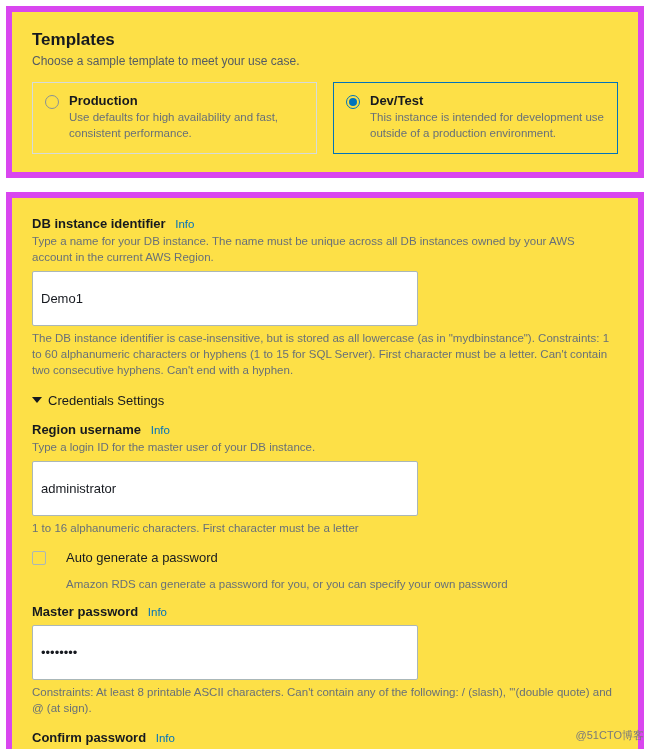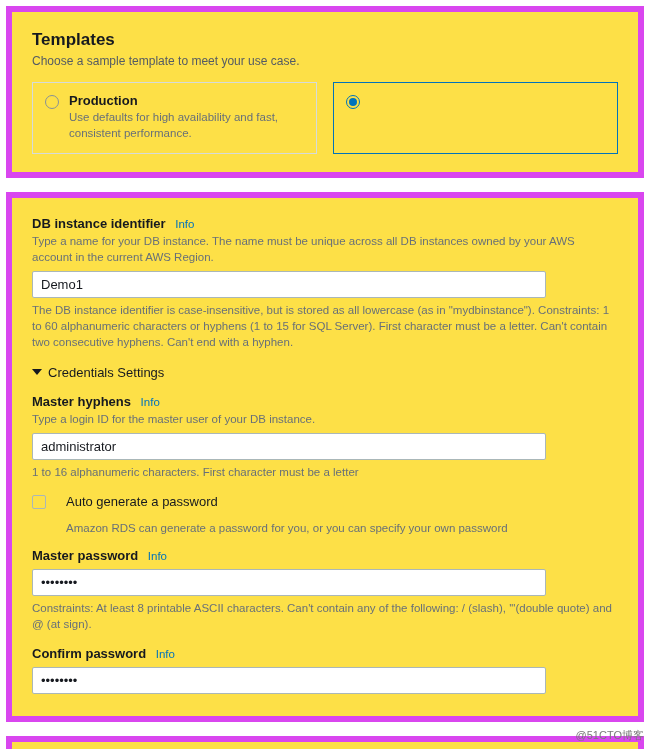--- a/index.html
+++ b/index.html
@@ -96,23 +96,23 @@
     margin-top: 2px;
     margin-bottom: 6px;
   }
   .hint {
     font-size: 11.5px;
     color: #687078;
     line-height: 1.4;
     margin-top: 4px;
   }
   input[type=text], input[type=password] {
-    width: 514px;
+    width: 386px;
     max-width: 100%;
-    padding: 5px 8px;
+    padding: 19px 8px;
     font-size: 13px;
     border: 1px solid #aab7b8;
     border-radius: 2px;
     font-family: inherit;
     color: #16191f;
   }
   .collapsible-header {
     display: flex;
     align-items: center;
     gap: 6px;
@@ -167,41 +167,45 @@
   <div class="template-row">
     <div class="template-card">
       <div class="radio"></div>
       <div>
         <div class="card-title">Production</div>
         <div class="card-desc">Use defaults for high availability and fast, consistent performance.</div>
       </div>
     </div>
     <div class="template-card selected">
       <div class="radio checked"></div>
+      <div>
+        <div class="card-title">Dev/Test</div>
+        <div class="card-desc">This instance is intended for development use outside of a production environment.</div>
+      </div>
     </div>
   </div>
 </div>
 
 <div class="panel">
 
   <div class="field-block">
     <span class="field-label">DB instance identifier</span>
     <span class="info-link">Info</span>
     <div class="field-desc">Type a name for your DB instance. The name must be unique across all DB instances owned by your AWS account in the current AWS Region.</div>
     <input type="text" value="Demo1" style="">
     <div class="hint">The DB instance identifier is case-insensitive, but is stored as all lowercase (as in "mydbinstance"). Constraints: 1 to 60 alphanumeric characters or hyphens (1 to 15 for SQL Server). First character must be a letter. Can't contain two consecutive hyphens. Can't end with a hyphen.</div>
   </div>
 
   <div class="collapsible-header">
     <div class="caret"></div>
     <span>Credentials Settings</span>
   </div>
 
   <div class="field-block">
-    <span class="field-label">Master hyphens</span>
+    <span class="field-label">Region username</span>
     <span class="info-link">Info</span>
     <div class="field-desc">Type a login ID for the master user of your DB instance.</div>
     <input type="text" value="administrator" style="">
     <div class="hint">1 to 16 alphanumeric characters. First character must be a letter</div>
   </div>
 
   <div class="checkbox-row">
     <div class="checkbox"></div>
     <div>
       <div class="checkbox-label">Auto generate a password</div>

